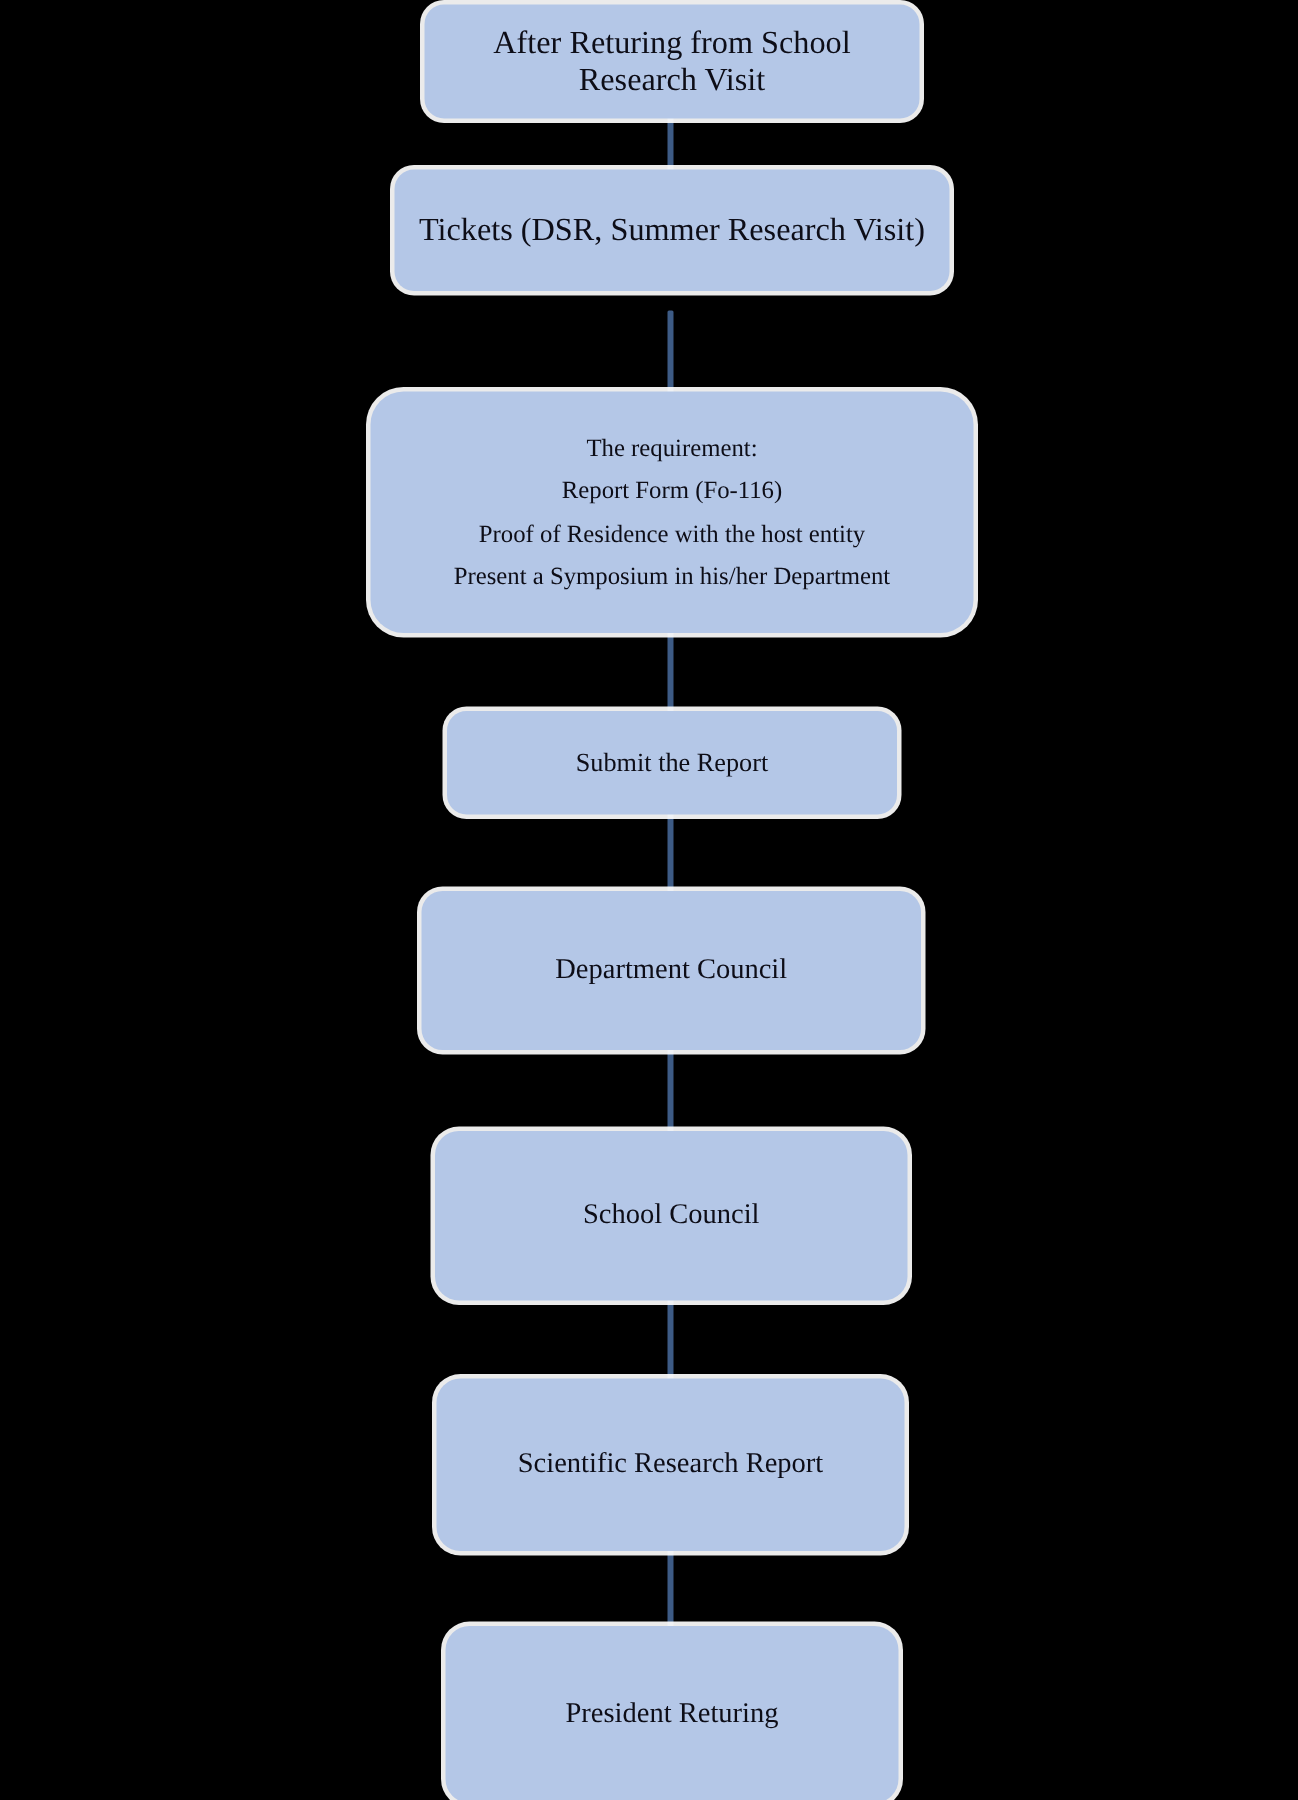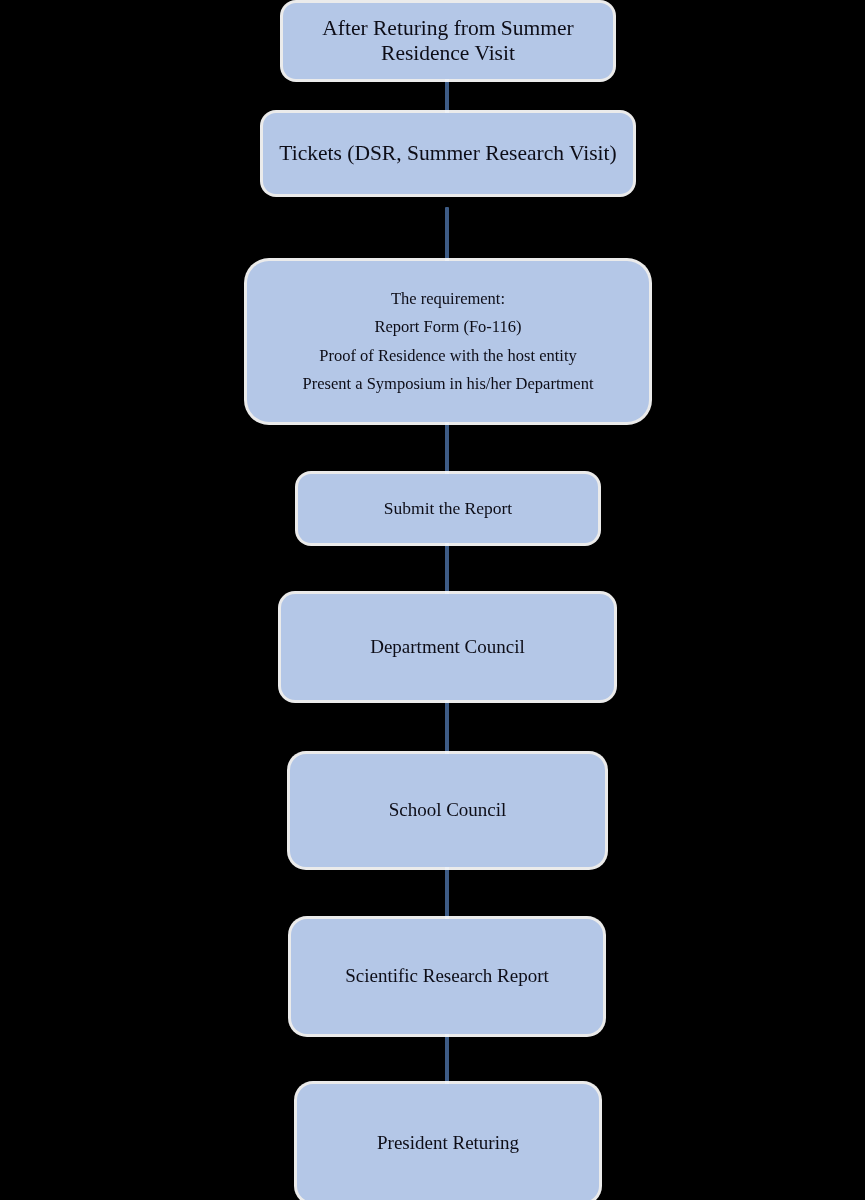--- a/index.html
+++ b/index.html
@@ -91,21 +91,21 @@
 
   <div class="connector" id="conn-1"></div>
   <div class="connector" id="conn-2"></div>
   <div class="connector" id="conn-3"></div>
   <div class="connector" id="conn-4"></div>
   <div class="connector" id="conn-5"></div>
   <div class="connector" id="conn-6"></div>
   <div class="connector" id="conn-7"></div>
 
   <div class="node" id="node-return">
-    <span class="node-text">After Returing from Summer Residence Visit</span>
+    <span class="node-text">After Returing from School Research Visit</span>
   </div>
 
   <div class="node" id="node-tickets">
     <span class="node-text">Tickets (DSR, Summer Research Visit)</span>
   </div>
 
   <div class="node" id="node-requirement">
     <span class="node-text">The requirement:
 Report Form (Fo-116)
 Proof of Residence with the host entity

